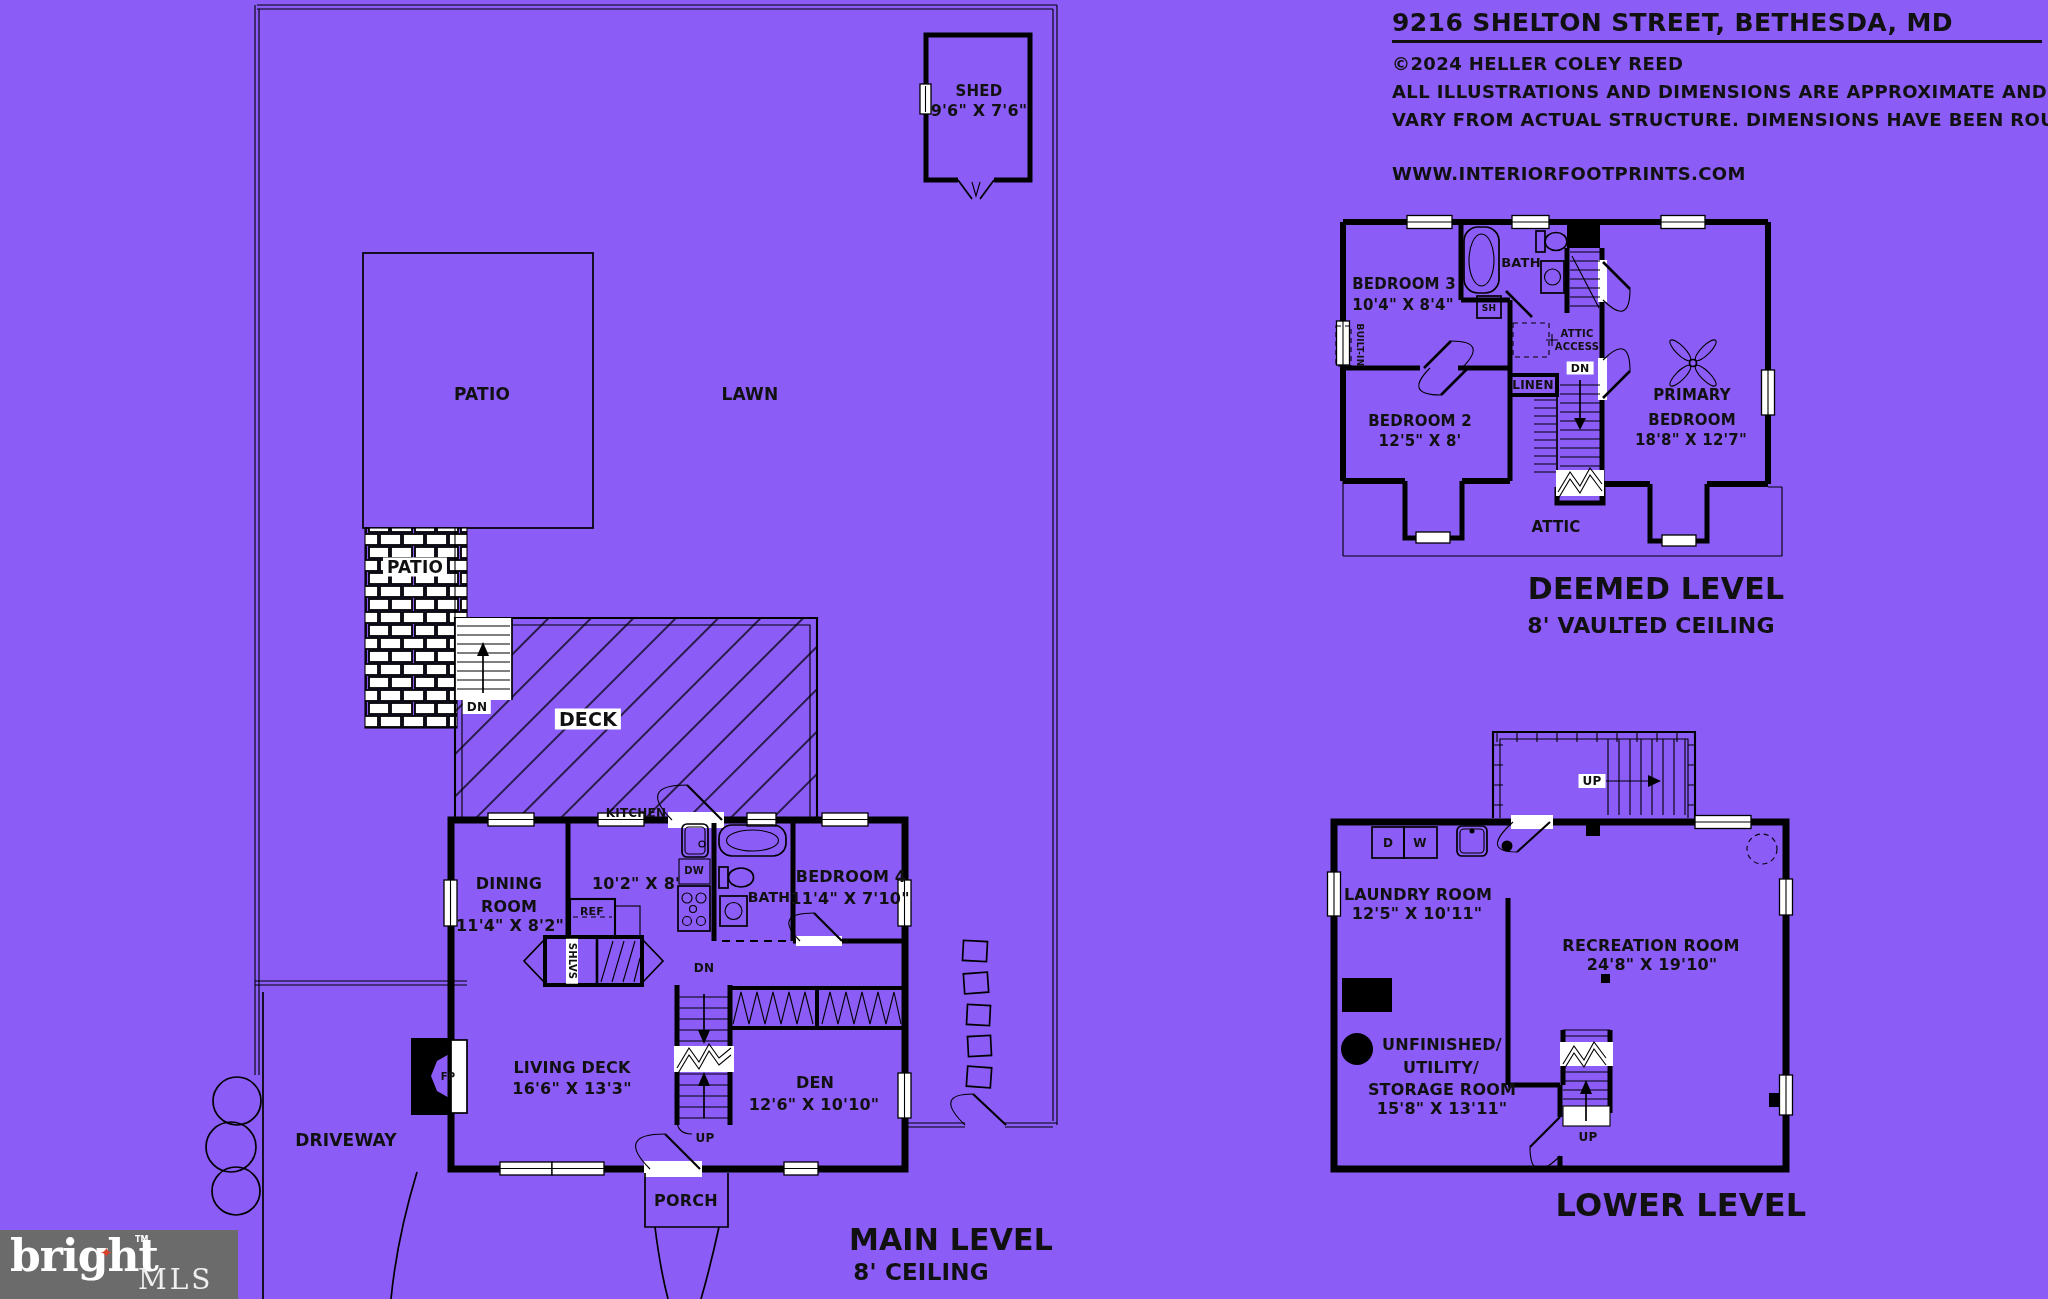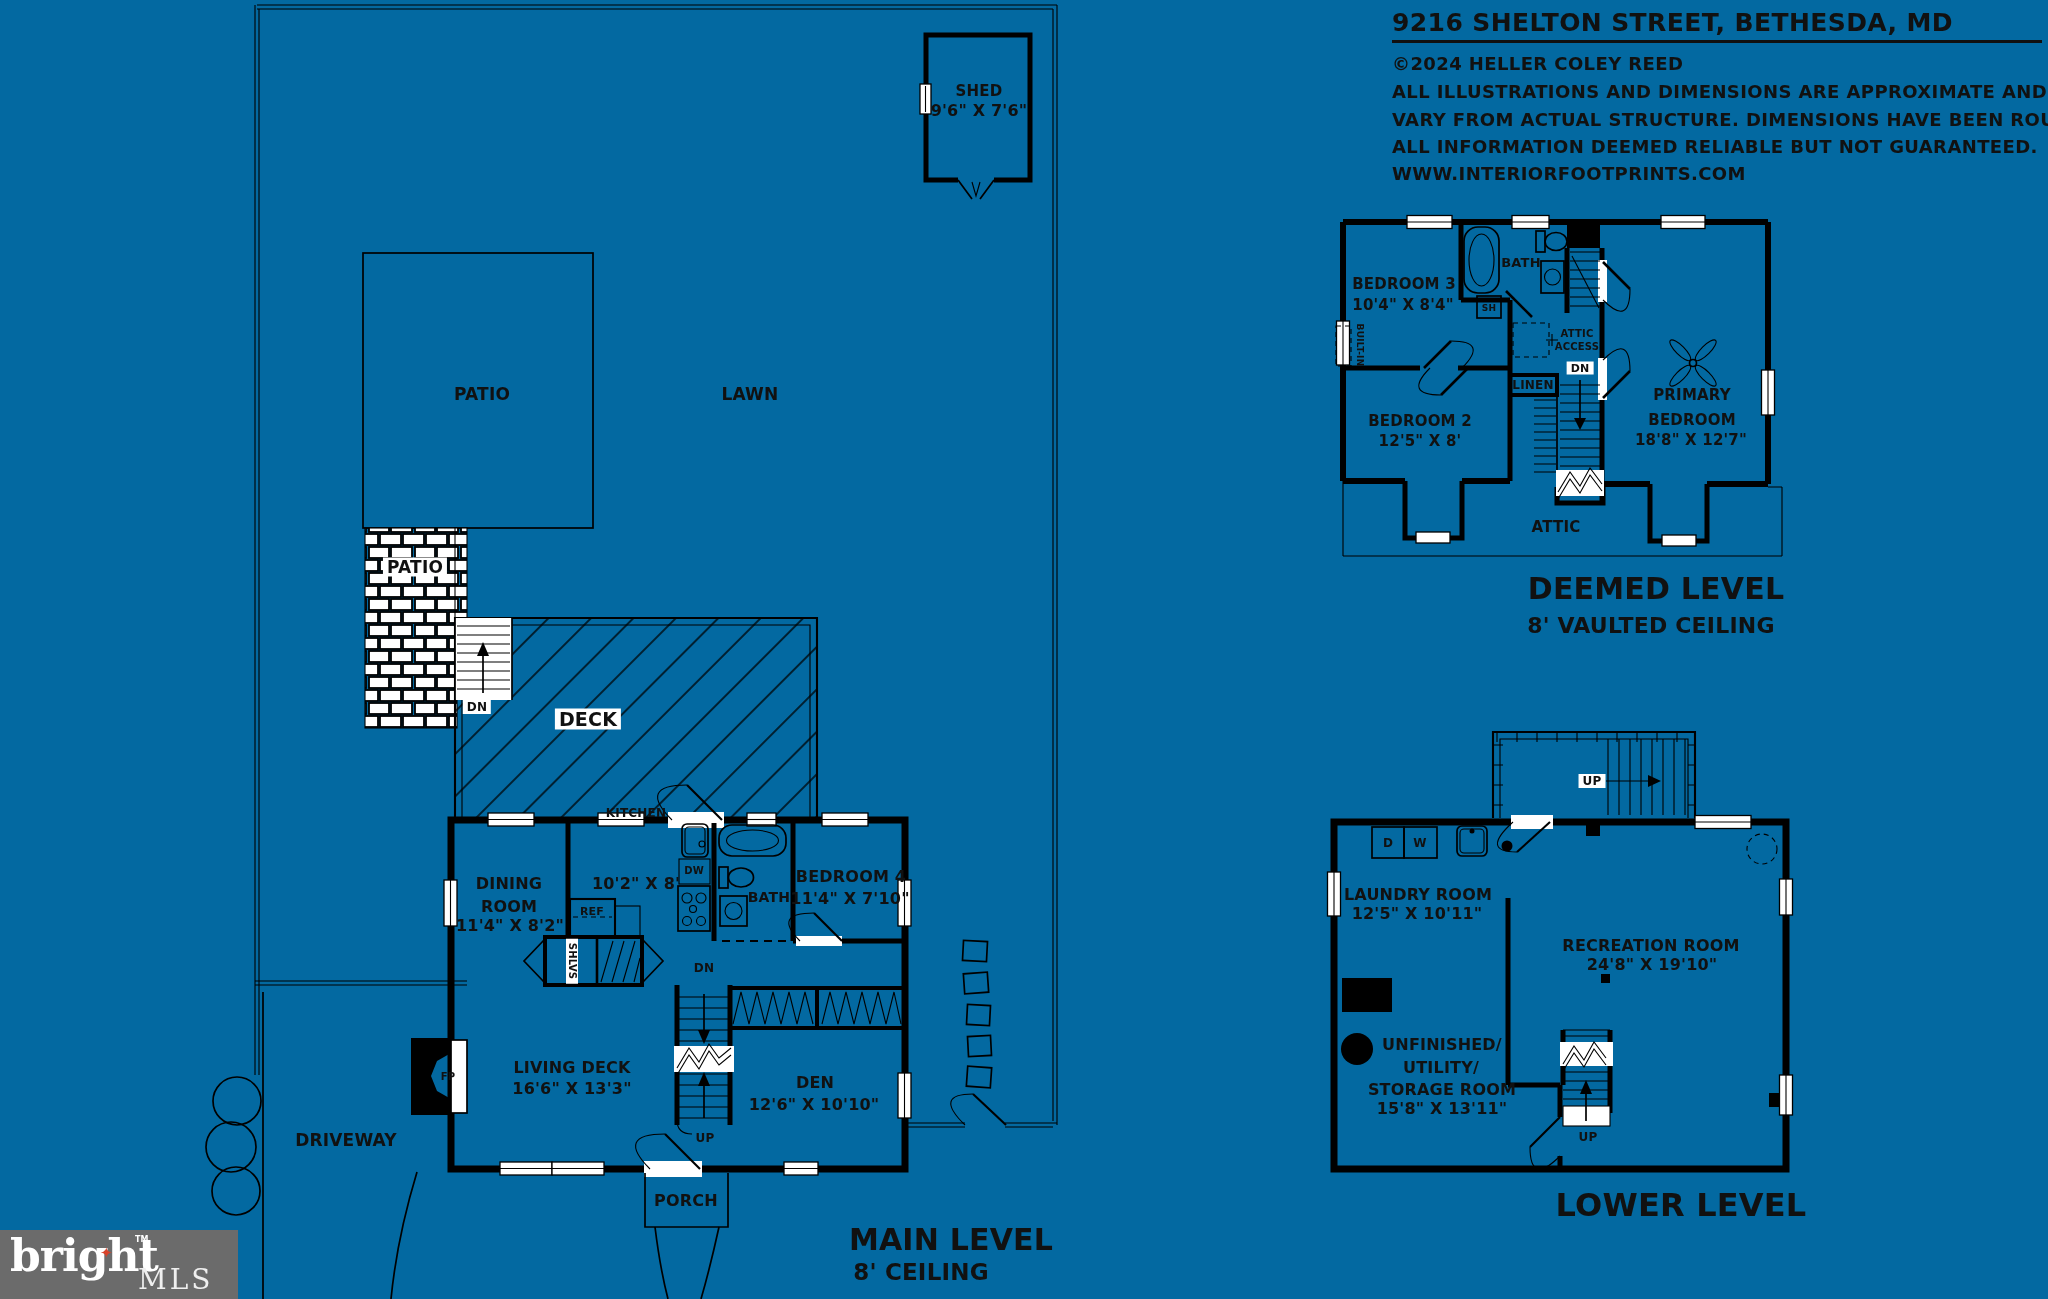--- a/index.html
+++ b/index.html
@@ -1,16 +1,16 @@
 <!DOCTYPE html>
 <html><head>
 <meta charset="utf-8">
 <style>
   html,body{margin:0;padding:0;background:#fff}
-  .canvas{position:relative;width:2048px;height:1299px;background:#0369a1;overflow:hidden;
+  .canvas{position:relative;width:2048px;height:1299px;background:#8b5cf6;overflow:hidden;
           font-family:"DejaVu Sans","Liberation Sans",sans-serif;color:#111}
   svg{position:absolute;left:0;top:0}
   .w7{stroke:#000;stroke-width:7;fill:none}
   .w6{stroke:#000;stroke-width:6;fill:none}
   .w5{stroke:#000;stroke-width:5;fill:none}
   .w4{stroke:#000;stroke-width:4;fill:none}
   .w25{stroke:#000;stroke-width:2.6;fill:none}
   .w2{stroke:#000;stroke-width:2.1;fill:none}
   .t{stroke:#000;stroke-width:1.7;fill:none}
   .t1{stroke:#000;stroke-width:1.1;fill:none}
@@ -314,21 +314,20 @@
     <circle class="blk" cx="1357" cy="1049" r="16"></circle>
     <rect class="blk" x="1601" y="974" width="9" height="9"></rect>
   </g>
 </svg>
 
 <div class="hdr" style="left:1392px;top:8px;font-size:25px">9216 SHELTON STREET, BETHESDA, MD</div>
 <div style="position:absolute;left:1392px;top:40px;width:650px;border-top:3px solid #111"></div>
 <div class="hdr" style="left:1392px;top:53px;font-size:18px">©2024 HELLER COLEY REED</div>
 <div class="hdr" style="left:1392px;top:81px;font-size:18px">ALL ILLUSTRATIONS AND DIMENSIONS ARE APPROXIMATE AND MAY</div>
 <div class="hdr" style="left:1392px;top:109px;font-size:18px">VARY FROM ACTUAL STRUCTURE. DIMENSIONS HAVE BEEN ROUNDED.</div>
-<div class="hdr" style="left:1392px;top:136px;font-size:18px">ALL INFORMATION DEEMED RELIABLE BUT NOT GUARANTEED.</div>
 <div class="hdr" style="left:1392px;top:163px;font-size:18px">WWW.INTERIORFOOTPRINTS.COM</div>
 
 <div class="lbl" style="left:979px;top:91px;font-size:15px">SHED</div>
 <div class="lbl" style="left:979px;top:111px;font-size:16px">9'6" X 7'6"</div>
 <div class="lbl" style="left:482px;top:394px;font-size:17px">PATIO</div>
 <div class="lbl" style="left:750px;top:394px;font-size:17px">LAWN</div>
 <div class="lbl chip" style="left:415px;top:567px;font-size:17px">PATIO</div>
 <div class="lbl chip" style="left:588px;top:719px;font-size:19px">DECK</div>
 <div class="lbl chip" style="left:477px;top:707px;font-size:12px">DN</div>
 <div class="lbl" style="left:346px;top:1140px;font-size:17px">DRIVEWAY</div>

